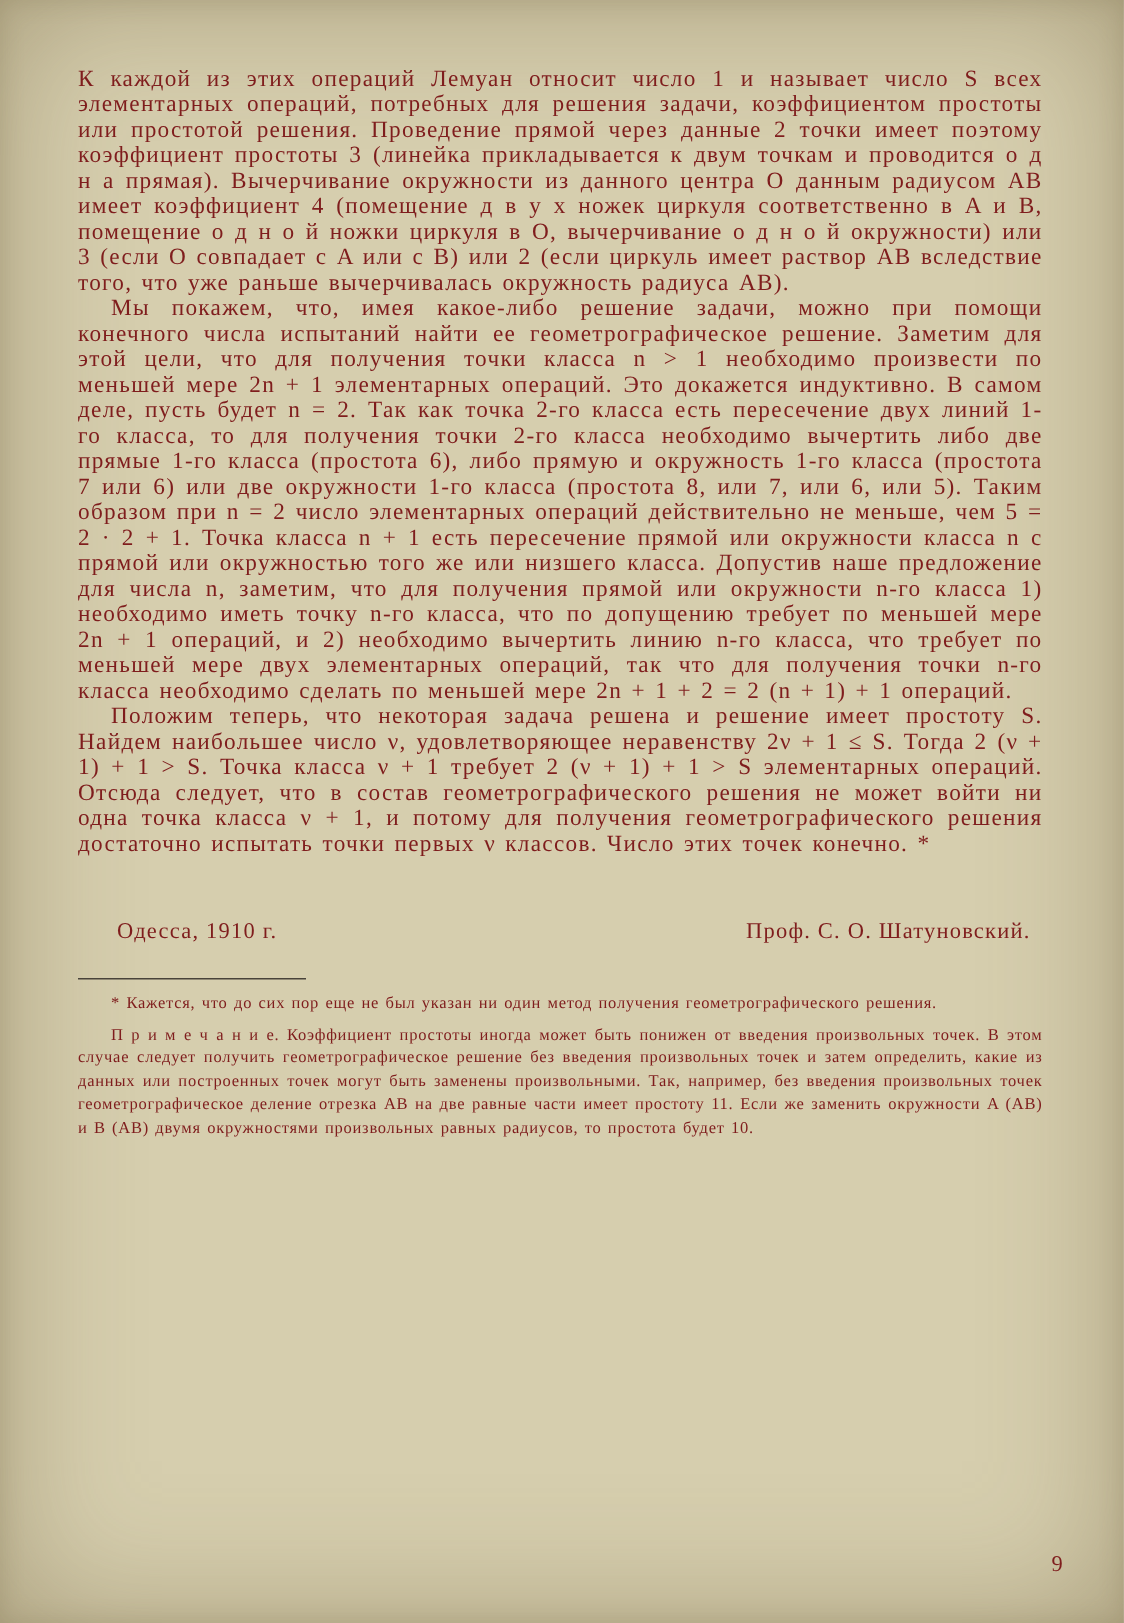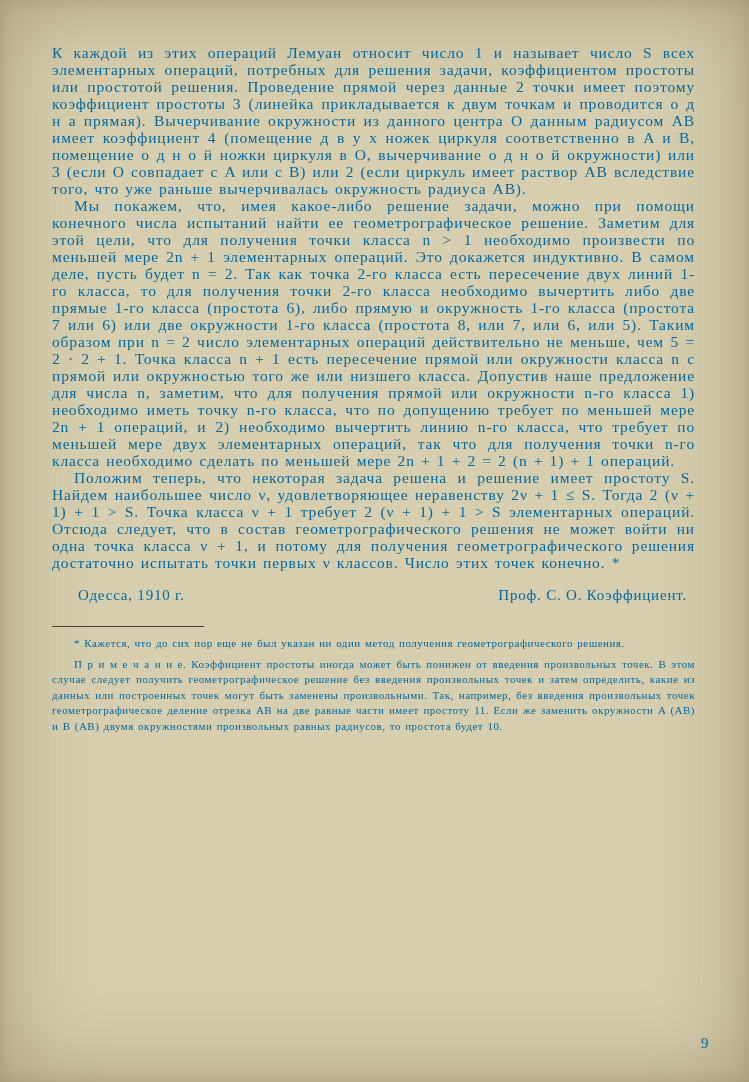--- a/index.html
+++ b/index.html
@@ -12,42 +12,42 @@
     overflow: hidden;
     font-family: "Liberation Serif", "DejaVu Serif", serif;
   }
   .page {
     position: relative;
     width: 749px;
     height: 1082px;
     background: radial-gradient(120% 100% at 50% 45%, #dcd5b9 0%, #d6celaf 55%, #d5cdac 60%, #cbc29c 100%);
     background-color: #d6ceae;
     box-shadow: inset 0 0 90px rgba(110, 95, 60, 0.45), inset 0 0 16px rgba(110, 95, 60, 0.22);
-    color: #0369a1;
+    color: #7f1d1d;
   }
   .text-block {
     position: absolute;
     left: 52px;
     right: 54px;
     top: 44px;
     text-align: justify;
   }
   .para {
     margin: 0;
     font-size: 15.5px;
     line-height: 17px;
     letter-spacing: 0.85px;
     word-spacing: 1.5px;
     text-align: justify;
   }
   .para.indent {
     text-indent: 22px;
   }
   .signature-row {
-    margin-top: 16px;
+    margin-top: 42px;
     display: flex;
     justify-content: space-between;
     align-items: baseline;
     font-size: 15px;
     letter-spacing: 0.8px;
     padding-left: 26px;
     padding-right: 8px;
   }
   .footnote-rule {
     margin-top: 22px;
@@ -82,21 +82,21 @@
   <div class="text-block">
 
     <p class="para">К каждой из этих операций Лемуан относит число 1 и называет число S всех элементарных операций, потребных для решения задачи, коэффициентом простоты или простотой решения. Проведение прямой через данные 2 точки имеет поэтому коэффициент простоты 3 (линейка прикладывается к двум точкам и проводится о д н а  прямая). Вычерчивание окружности из данного центра O данным радиусом AB имеет коэффициент 4 (помещение д в у х  ножек циркуля соответственно в A и B, помещение о д н о й  ножки циркуля в O, вычерчивание о д н о й  окружности) или 3 (если O совпадает с A или с B) или 2 (если циркуль имеет раствор AB вследствие того, что уже раньше вычерчивалась окружность радиуса AB).</p>
 
     <p class="para indent">Мы покажем, что, имея какое-либо решение задачи, можно при помощи конечного числа испытаний найти ее геометрографическое решение. Заметим для этой цели, что для получения точки класса n &gt; 1 необходимо произвести по меньшей мере 2n + 1 элементарных операций. Это докажется индуктивно. В самом деле, пусть будет n = 2. Так как точка 2-го класса есть пересечение двух линий 1-го класса, то для получения точки 2-го класса необходимо вычертить либо две прямые 1-го класса (простота 6), либо прямую и окружность 1-го класса (простота 7 или 6) или две окружности 1-го класса (простота 8, или 7, или 6, или 5). Таким образом при n = 2 число элементарных операций действительно не меньше, чем 5 = 2 · 2 + 1. Точка класса n + 1 есть пересечение прямой или окружности класса n с прямой или окружностью того же или низшего класса. Допустив наше предложение для числа n, заметим, что для получения прямой или окружности n-го класса 1) необходимо иметь точку n-го класса, что по допущению требует по меньшей мере 2n + 1 операций, и 2) необходимо вычертить линию n-го класса, что требует по меньшей мере двух элементарных операций, так что для получения точки n-го класса необходимо сделать по меньшей мере 2n + 1 + 2 = 2 (n + 1) + 1 операций.</p>
 
     <p class="para indent">Положим теперь, что некоторая задача решена и решение имеет простоту S. Найдем наибольшее число ν, удовлетворяющее неравенству 2ν + 1 ≤ S. Тогда 2 (ν + 1) + 1 &gt; S. Точка класса ν + 1 требует 2 (ν + 1) + 1 &gt; S элементарных операций. Отсюда следует, что в состав геометрографического решения не может войти ни одна точка класса ν + 1, и потому для получения геометрографического решения достаточно испытать точки первых ν классов. Число этих точек конечно. *</p>
 
     <div class="signature-row">
       <span>Одесса, 1910 г.</span>
-      <span>Проф. С. О. Коэффициент.</span>
+      <span>Проф. С. О. Шатуновский.</span>
     </div>
 
     <div class="footnote-rule"></div>
 
     <div class="footnotes">
       <p class="footnote">* Кажется, что до сих пор еще не был указан ни один метод получения геометрографического решения.</p>
       <p class="footnote">П р и м е ч а н и е.  Коэффициент простоты иногда может быть понижен от введения произвольных точек. В этом случае следует получить геометрографическое решение без введения произвольных точек и затем определить, какие из данных или построенных точек могут быть заменены произвольными. Так, например, без введения произвольных точек геометрографическое деление отрезка AB на две равные части имеет простоту 11. Если же заменить окружности A (AB) и B (AB) двумя окружностями произвольных равных радиусов, то простота будет 10.</p>
     </div>
 
   </div>

